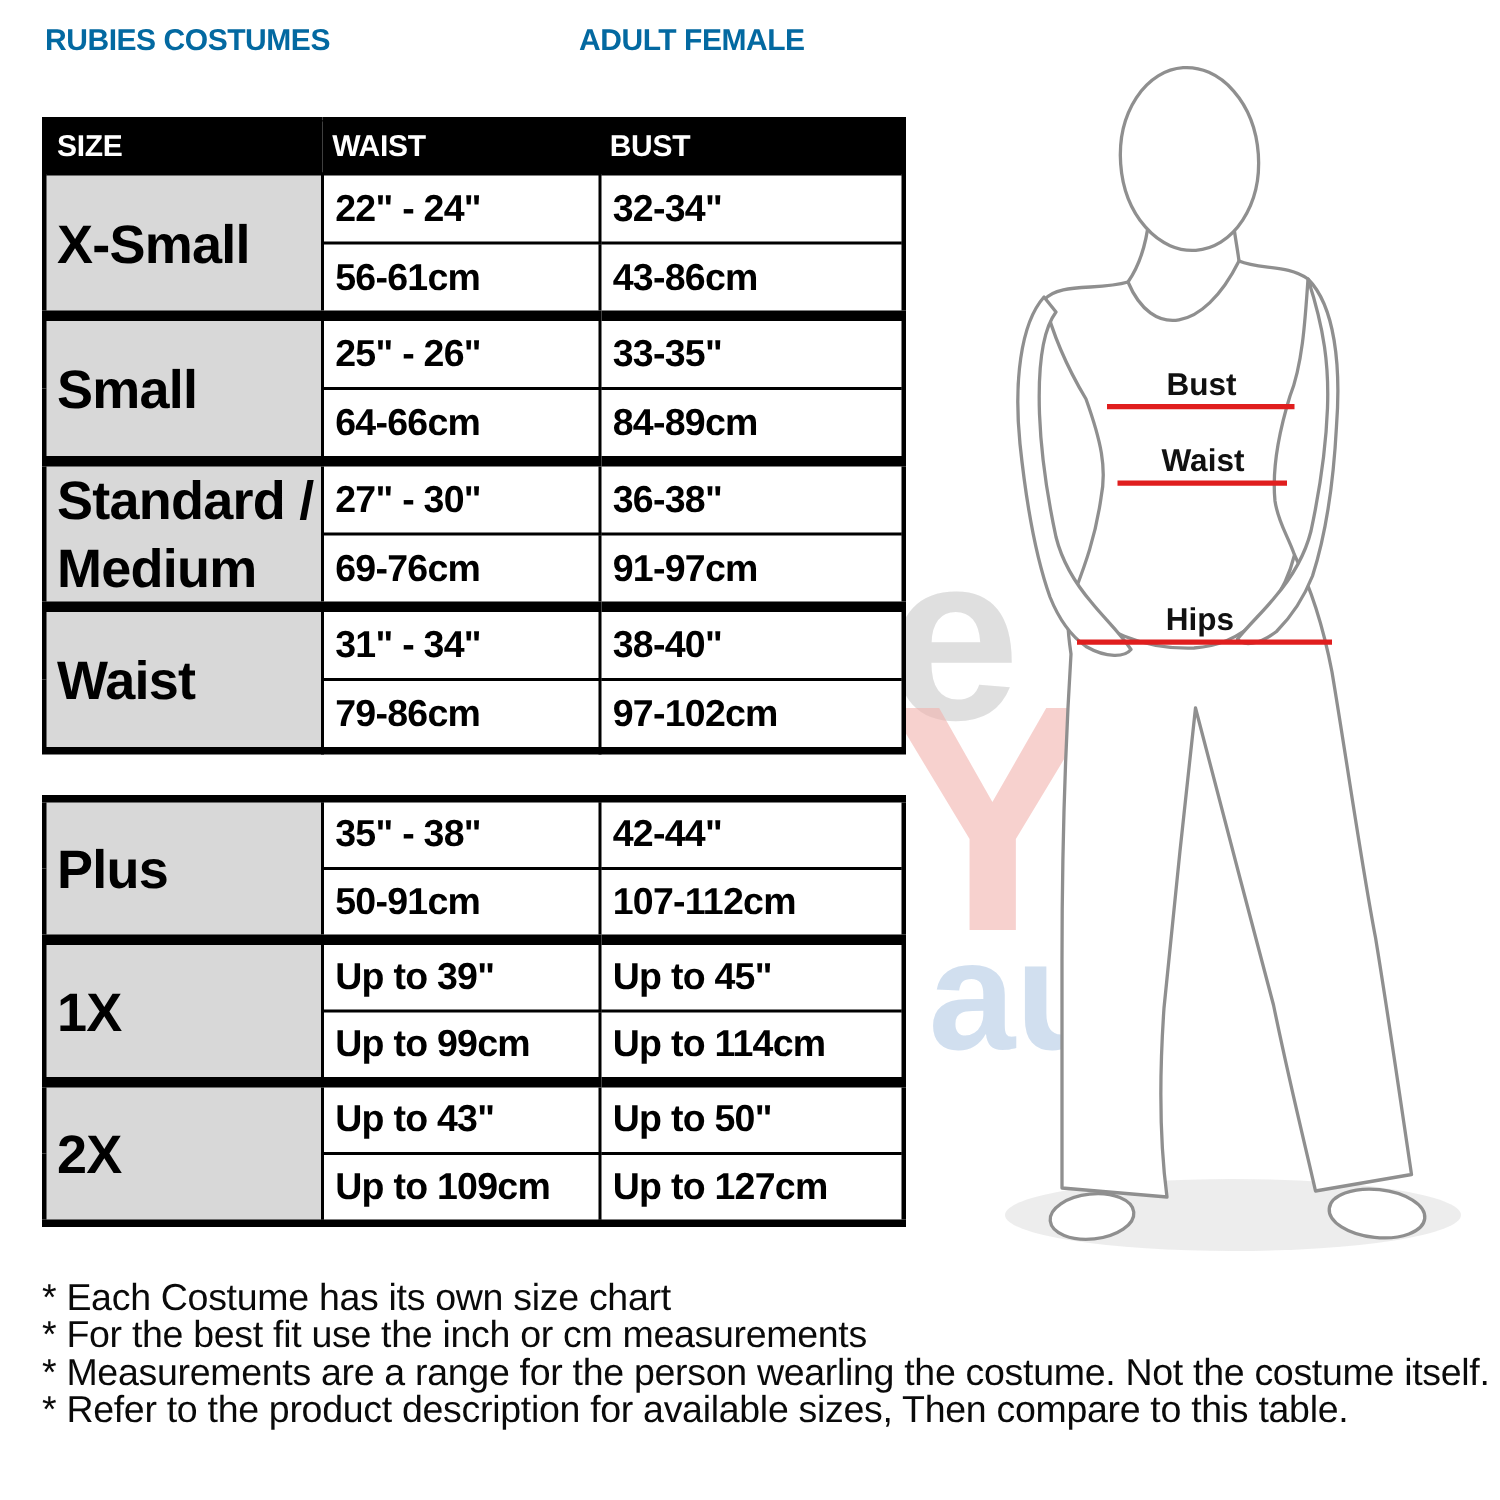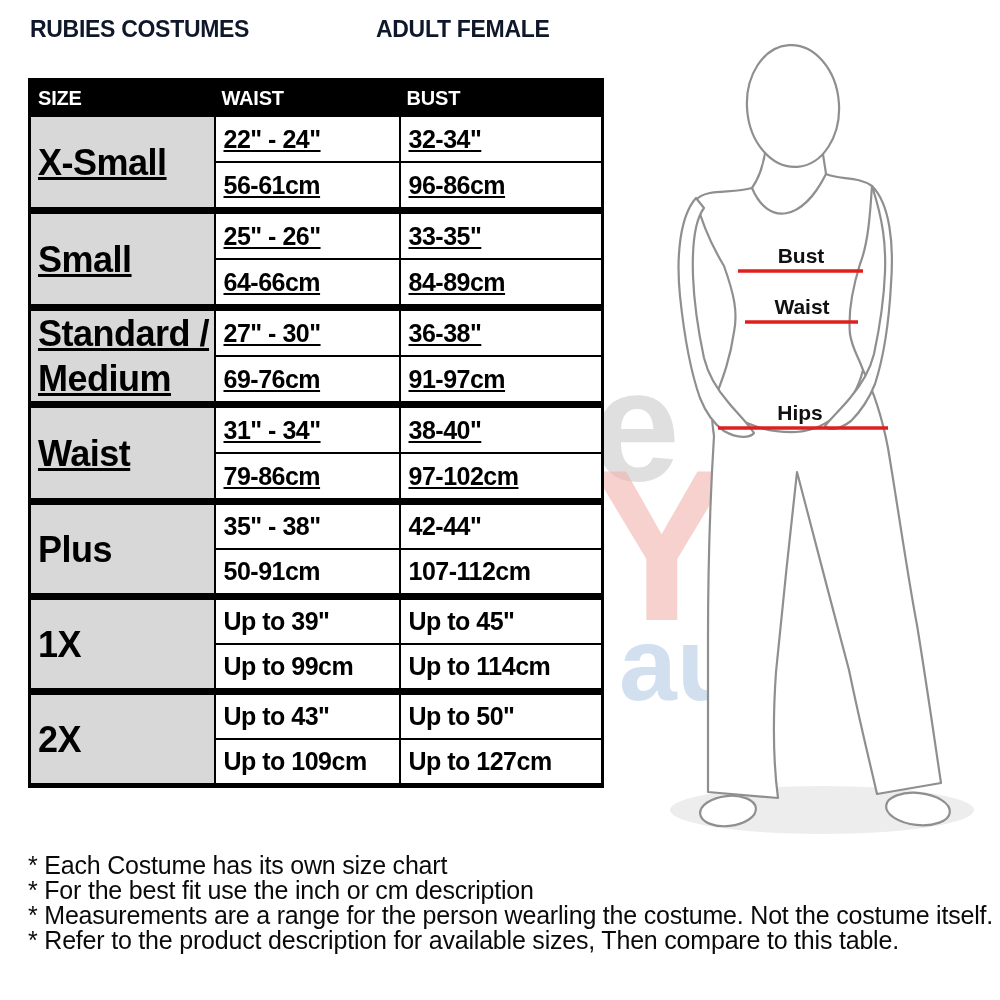--- a/index.html
+++ b/index.html
@@ -10,32 +10,32 @@
     --watermark_gray:#c6c6c6;
     --watermark_red:#f2b3ae;
     --watermark_blue:#b9cfe8;
   }
   html,body{margin:0;padding:0;background:#fff;}
   .page{
     position:relative;width:1000px;height:1000px;background:#fff;overflow:hidden;
     font-family:"Liberation Sans",sans-serif;color:#000;
   }
   .title{
-    position:absolute;top:16px;font-size:23px;font-weight:bold;letter-spacing:-0.3px;color:#0f172a;
+    position:absolute;top:16px;font-size:20px;font-weight:bold;letter-spacing:-0.3px;color:#0369a1;
   }
   .title.brand{left:30px;}
-  .title.category{left:376px;}
+  .title.category{left:386px;}
 
   
   table.sizetable{
     position:absolute;left:28px;width:573px;border-collapse:collapse;table-layout:fixed;
     background:#fff;z-index:2;
   }
-  table.t1{top:78px;border:3px solid #000;border-bottom:5px solid #000;text-decoration:underline;}
-  table.t2{top:500px;border:3px solid #000;border-top:5px solid #000;border-bottom:5px solid #000;}
+  table.t1{top:78px;border:3px solid #000;border-bottom:5px solid #000;}
+  table.t2{top:530px;border:3px solid #000;border-top:5px solid #000;border-bottom:5px solid #000;}
   .sizetable col.c1{width:185px;}
   .sizetable col.c2{width:185px;}
   .sizetable col.c3{width:203px;}
   .sizetable th{
     background:var(--header_bg);color:#fff;text-align:left;font-size:20px;font-weight:bold;
     height:34px;padding:0 0 0 7px;border:0;letter-spacing:-0.2px;
   }
   .sizetable td{border:2px solid #000;}
   .sizetable td.size{
     background:var(--size_cell_bg);font-size:36px;font-weight:bold;letter-spacing:-0.5px;
@@ -92,21 +92,21 @@
       <th>WAIST</th>
       <th>BUST</th>
     </tr>
     <tr>
       <td class="size" rowspan="2">X-Small</td>
       <td class="val">22" - 24"</td>
       <td class="val">32-34"</td>
     </tr>
     <tr>
       <td class="val">56-61cm</td>
-      <td class="val">96-86cm</td>
+      <td class="val">43-86cm</td>
     </tr>
     <tr class="sep">
       <td class="size" rowspan="2">Small</td>
       <td class="val">25" - 26"</td>
       <td class="val">33-35"</td>
     </tr>
     <tr>
       <td class="val">64-66cm</td>
       <td class="val">84-89cm</td>
     </tr>
@@ -231,18 +231,18 @@
     <line class="redline" x1="145" y1="292" x2="258" y2="292"></line>
     <line class="redline" x1="118" y1="398" x2="288" y2="398"></line>
 
     <text class="figlabel" x="201" y="233" text-anchor="middle">Bust</text>
     <text class="figlabel" x="202" y="284" text-anchor="middle">Waist</text>
     <text class="figlabel" x="200" y="390" text-anchor="middle">Hips</text>
   </svg>
 
   <div class="footnotes">
     <div>* Each Costume has its own size chart</div>
-    <div>* For the best fit use the inch or cm description</div>
+    <div>* For the best fit use the inch or cm measurements</div>
     <div>* Measurements are a range for the person wearling the costume. Not the costume itself.</div>
     <div>* Refer to the product description for available sizes, Then compare to this table.</div>
   </div>
 
 </div>
 
 </body></html>

